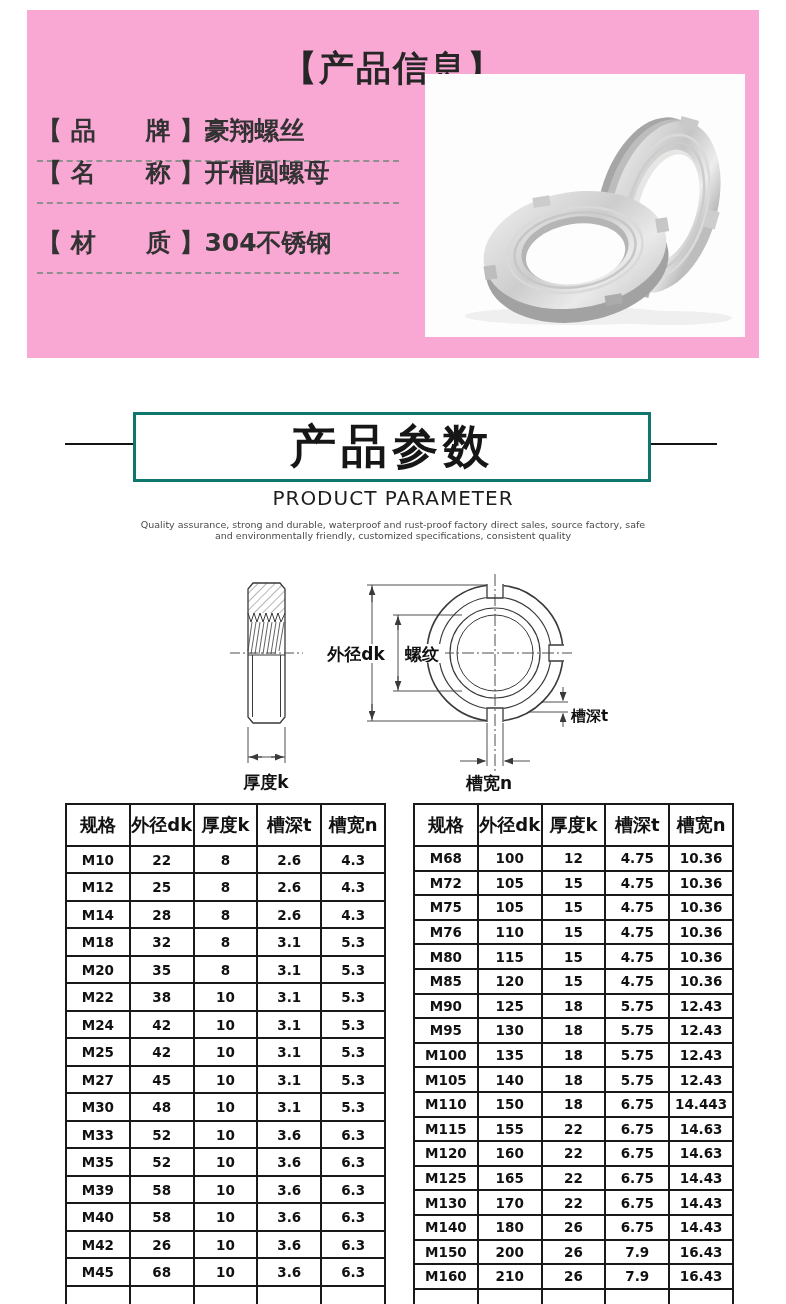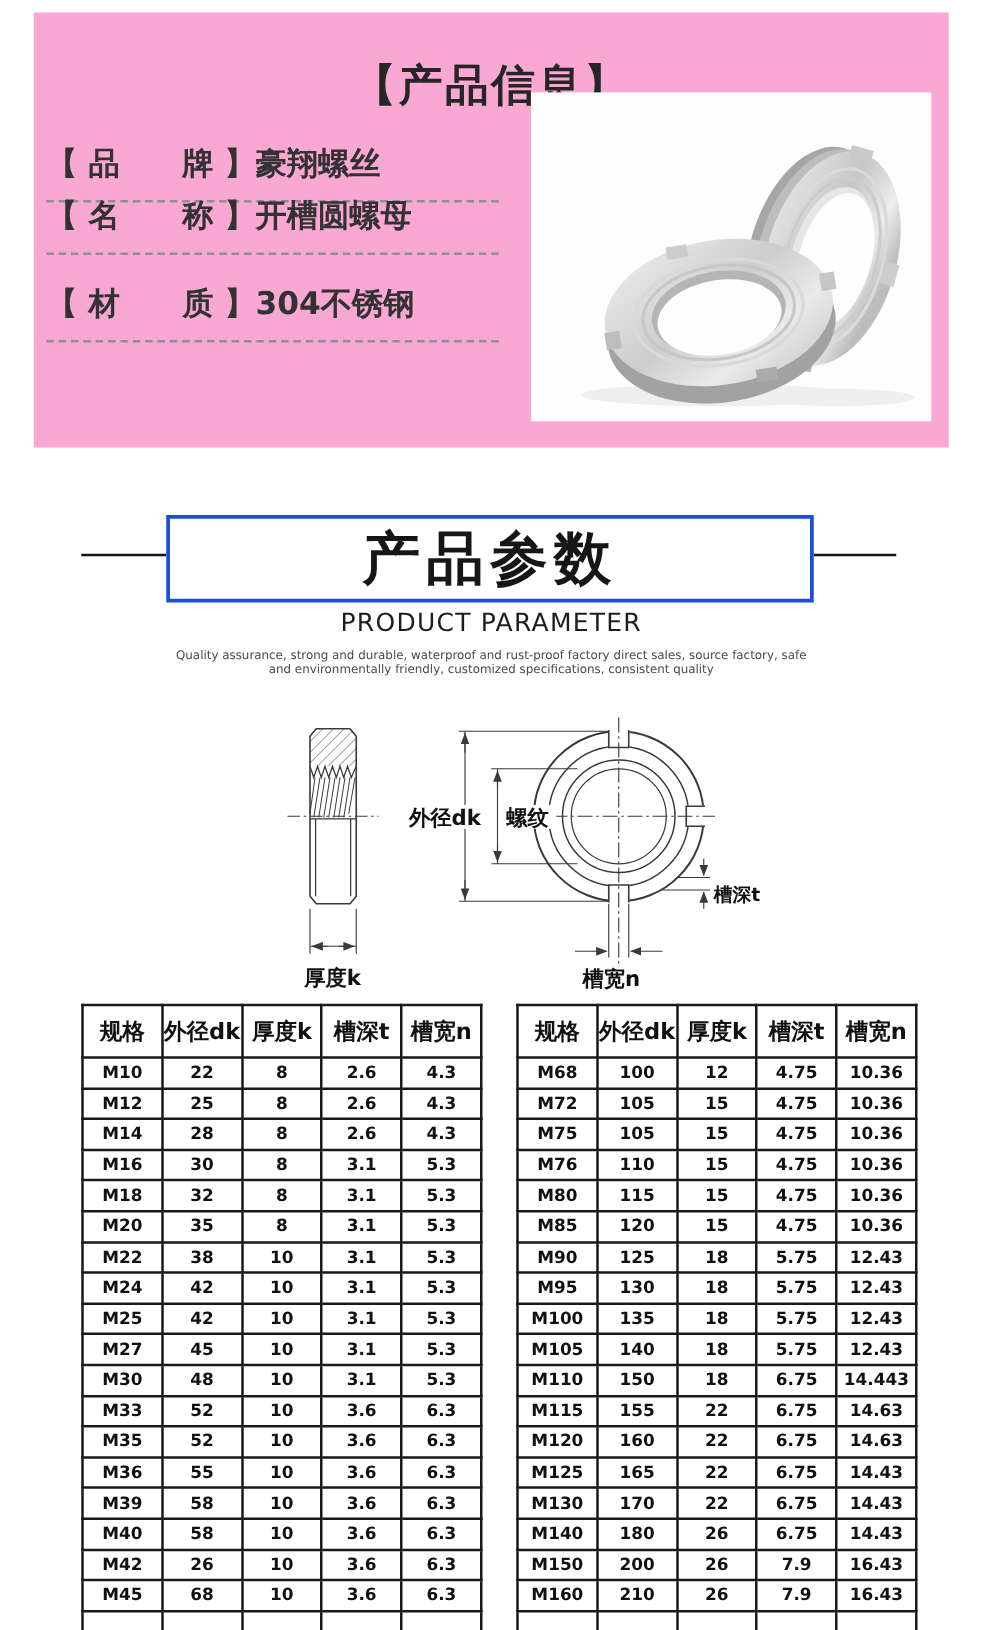--- a/index.html
+++ b/index.html
@@ -10,21 +10,21 @@
   .info-panel{position:absolute;left:27px;top:10px;width:732px;height:348px;background:#f9a8d4;}
   .info-title{position:absolute;left:0;top:12px;width:100%;text-align:center;
               font-size:35px;font-weight:bold;color:#262626;letter-spacing:2px;}
   .info-field{position:absolute;left:10px;width:362px;font-size:25px;font-weight:600;color:#323232;
               padding-bottom:13px;border-bottom:2px dashed #8f8f8f;white-space:nowrap;}
   .if0{top:76px;margin-top:28px;} .if1{top:146px;} .if2{top:216px;} .if3{top:286px;}
   .photo{position:absolute;left:398px;top:64px;width:320px;height:263px;background:#fdfdfd;}
   .photo svg{display:block;}
 
   
-  .param-box{position:absolute;left:133px;top:412px;width:512px;height:64px;border:3px solid #1d4ed8;
+  .param-box{position:absolute;left:133px;top:412px;width:512px;height:64px;border:3px solid #0f766e;
              background:#fff;display:flex;align-items:center;justify-content:center;z-index:2;}
   .param-title{font-size:46px;font-weight:bold;color:#161616;letter-spacing:5px;}
   .hline{position:absolute;top:443px;height:2px;background:#151515;z-index:1;}
   .hline-left{left:65px;width:86px;}
   .hline-right{left:627px;width:90px;}
   .param-subtitle{position:absolute;left:0;top:486px;width:100%;text-align:center;
                   font-size:20px;color:#1d1d1d;letter-spacing:1px;}
   .param-desc{position:absolute;left:0;top:509px;width:100%;text-align:center;
               font-size:9.5px;line-height:11.5px;color:#4a4a4a;}
 
@@ -225,27 +225,20 @@
             <td>4.3</td>
           </tr>
           <tr>
             <td>M14</td>
             <td>28</td>
             <td>8</td>
             <td>2.6</td>
             <td>4.3</td>
           </tr>
           <tr>
-            <td>M16</td>
-            <td>30</td>
-            <td>8</td>
-            <td>3.1</td>
-            <td>5.3</td>
-          </tr>
-          <tr>
             <td>M18</td>
             <td>32</td>
             <td>8</td>
             <td>3.1</td>
             <td>5.3</td>
           </tr>
           <tr>
             <td>M20</td>
             <td>35</td>
             <td>8</td>
@@ -290,27 +283,20 @@
           <tr>
             <td>M33</td>
             <td>52</td>
             <td>10</td>
             <td>3.6</td>
             <td>6.3</td>
           </tr>
           <tr>
             <td>M35</td>
             <td>52</td>
-            <td>10</td>
-            <td>3.6</td>
-            <td>6.3</td>
-          </tr>
-          <tr>
-            <td>M36</td>
-            <td>55</td>
             <td>10</td>
             <td>3.6</td>
             <td>6.3</td>
           </tr>
           <tr>
             <td>M39</td>
             <td>58</td>
             <td>10</td>
             <td>3.6</td>
             <td>6.3</td>

